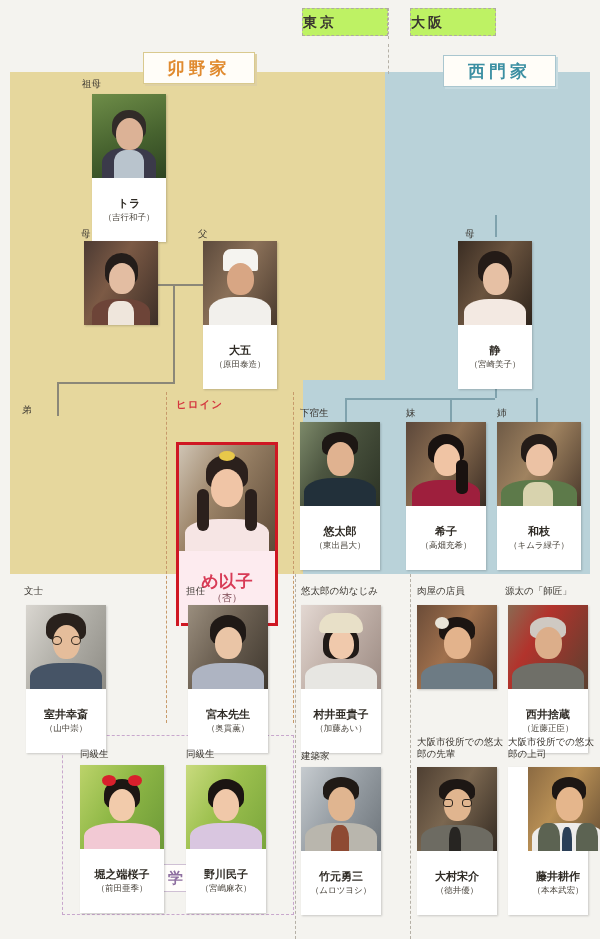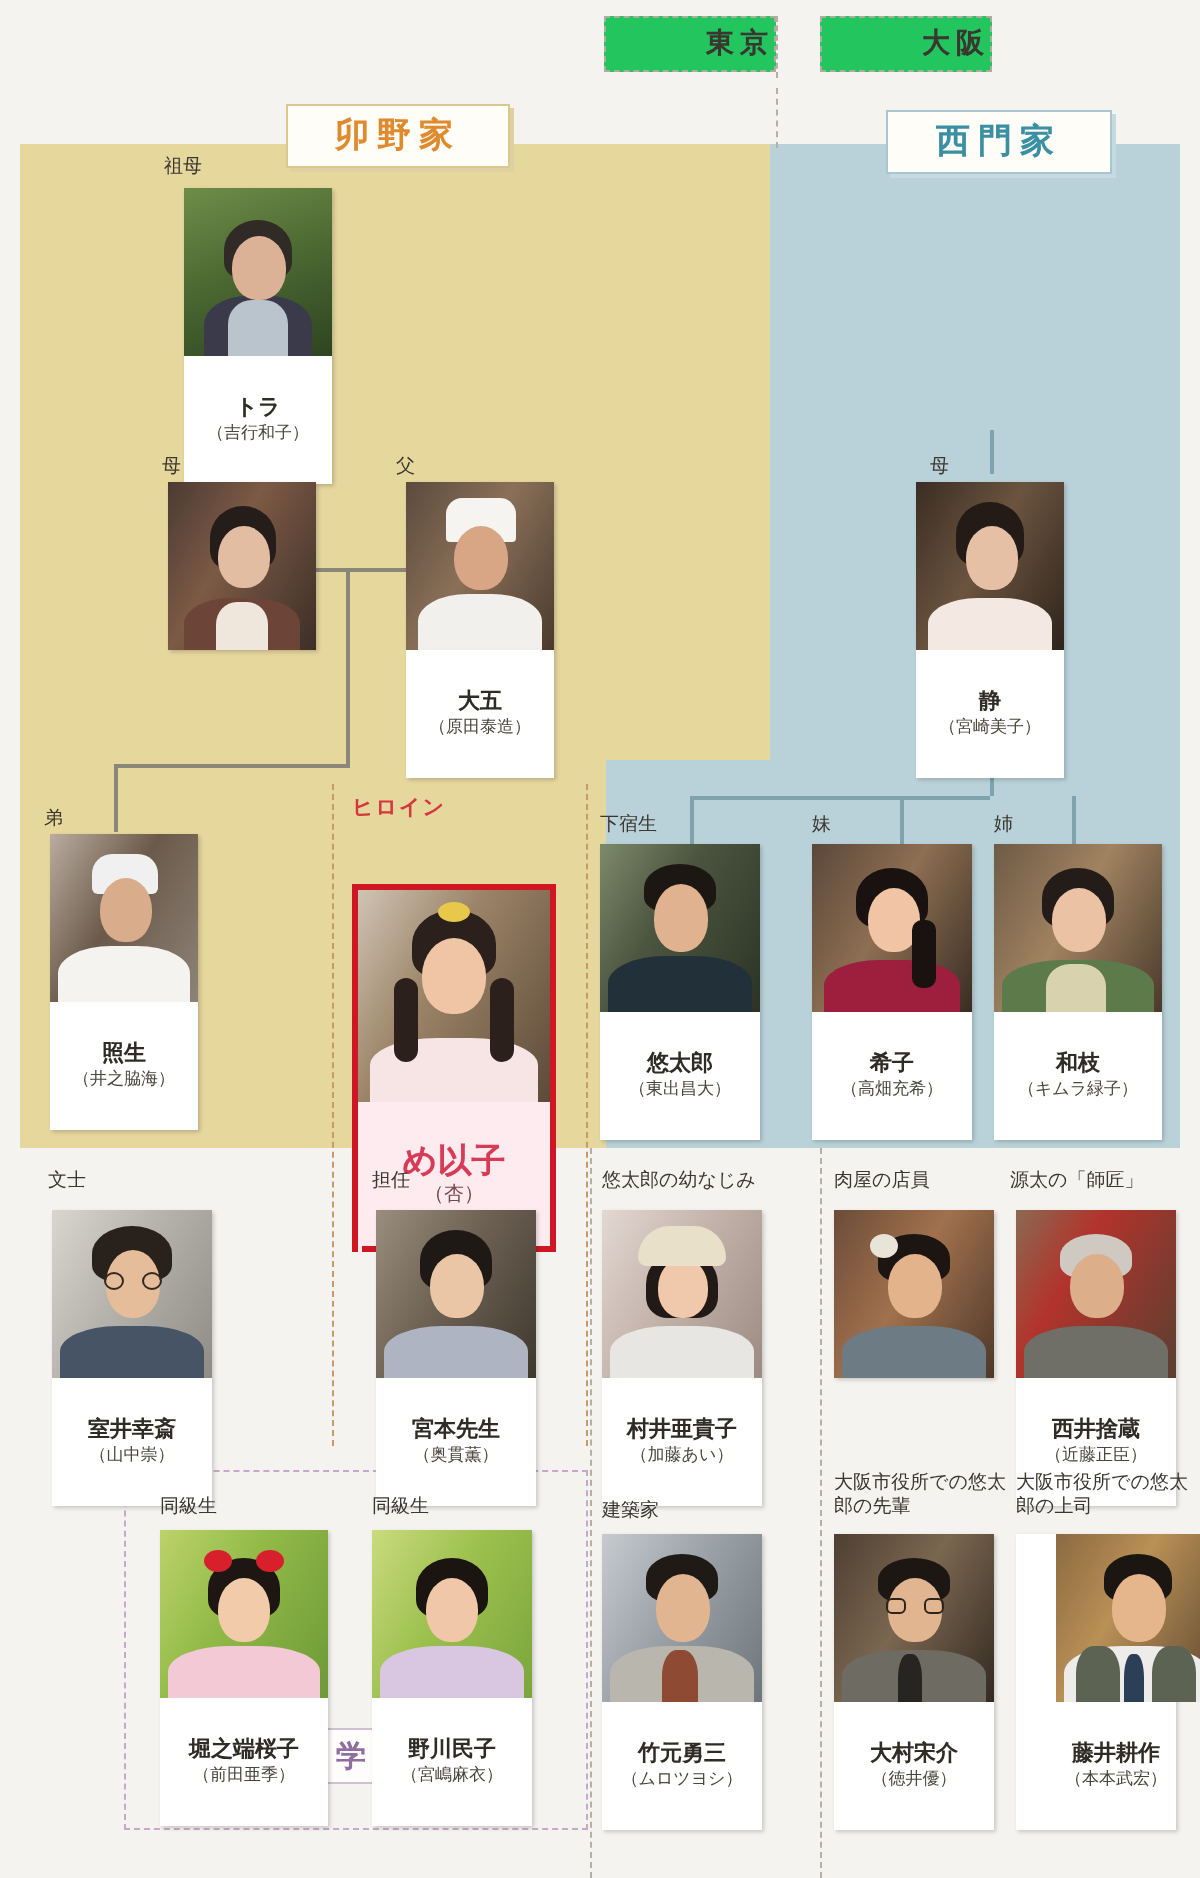--- a/index.html
+++ b/index.html
@@ -52,24 +52,24 @@
   .v-divider {
     position: absolute;
     width: 0;
     border-left: 1px dashed #b5b0a6;
   }
 
   
   .region-tag {
     position: absolute;
     border: 1px dashed #b0aba0;
-    background: #22c55e;
+    background: #bef264;
     font-size: 14px;
     letter-spacing: 3px;
-    text-align: right;
+    text-align: left;
     line-height: 26px;
     height: 28px;
     color: #3a3630;
     font-family: "DejaVu Serif", "Liberation Serif", serif;
     font-weight: bold;
   }
 
   
   .family-title {
     position: absolute;
@@ -292,32 +292,20 @@
       <span class="hair" style="left:20px; top:8px; width:35px; height:22px; background:#f5f4f0; border-radius:8px 8px 2px 2px;"></span>
       <span class="head" style="left:24px; top:22px; width:27px; height:32px; background:#d8a684;"></span>
     </span>
     <span class="namebox">
       <span class="cname">大五</span>
       <span class="cactor">（原田泰造）</span>
     </span>
   </div>
 
   <div class="rel-label" style="left:22px; top:404px;">弟</div>
-  <div class="card" style="left:25px; top:417px;">
-    <span class="photo">
-      <span class="sky" style="background:linear-gradient(120deg,#b9ada0 0%,#6b5a4a 45%,#8d8378 100%);"></span>
-      <span class="body" style="left:4px; top:56px; width:66px; height:34px; background:#f4f3f0;"></span>
-      <span class="hair" style="left:21px; top:10px; width:33px; height:20px; background:#eff0ef; border-radius:10px 10px 3px 3px;"></span>
-      <span class="head" style="left:25px; top:22px; width:26px; height:32px; background:#d9ac8b;"></span>
-    </span>
-    <span class="namebox">
-      <span class="cname">照生</span>
-      <span class="cactor">（井之脇海）</span>
-    </span>
-  </div>
 
   <div class="rel-label heroine-tag" style="left:176px; top:398px;">ヒロイン</div>
   <div class="card heroine" style="left:176px; top:414px;margin-top:28px;">
     <span class="photo">
       <span class="sky" style="background:linear-gradient(120deg,#cfc4b4 0%,#9c8468 40%,#5d4a38 100%);"></span>
       <span class="body" style="left:6px; top:74px; width:84px; height:34px; background:#f6e5e4;"></span>
       <span class="hair" style="left:27px; top:10px; width:42px; height:34px; background:#2b201c;"></span>
       <span class="head" style="left:32px; top:24px; width:32px; height:38px; background:#f0c5a6;"></span>
       <span class="hair" style="left:18px; top:44px; width:12px; height:42px; background:#2b201c; border-radius:6px;"></span>
       <span class="hair" style="left:66px; top:44px; width:12px; height:42px; background:#2b201c; border-radius:6px;"></span>

